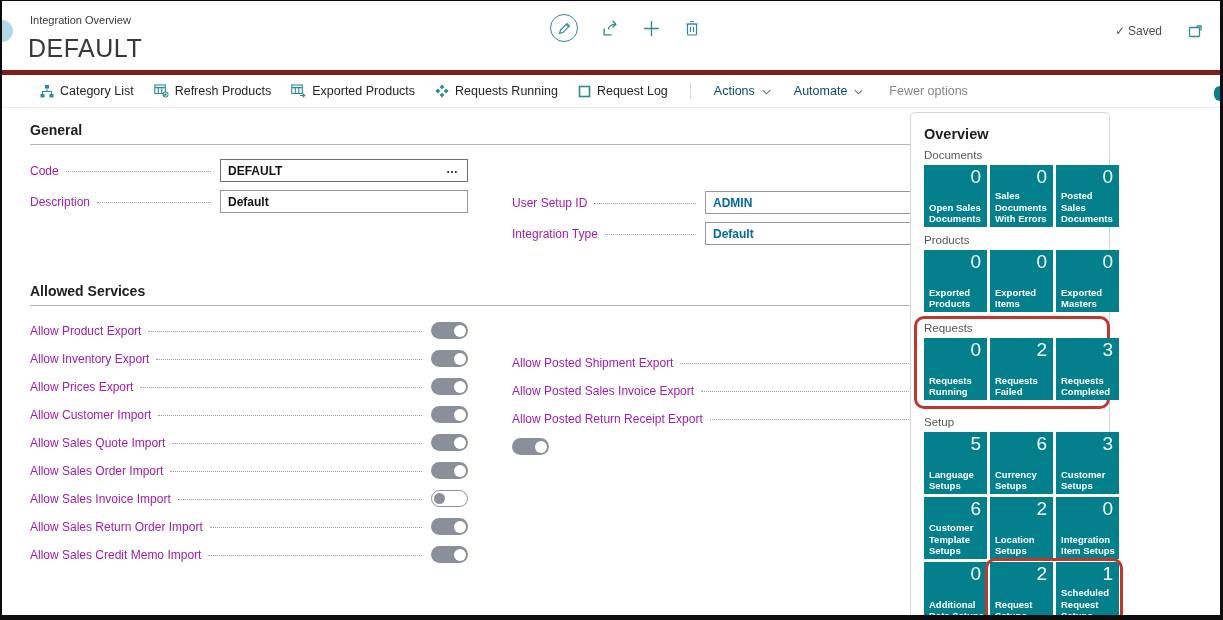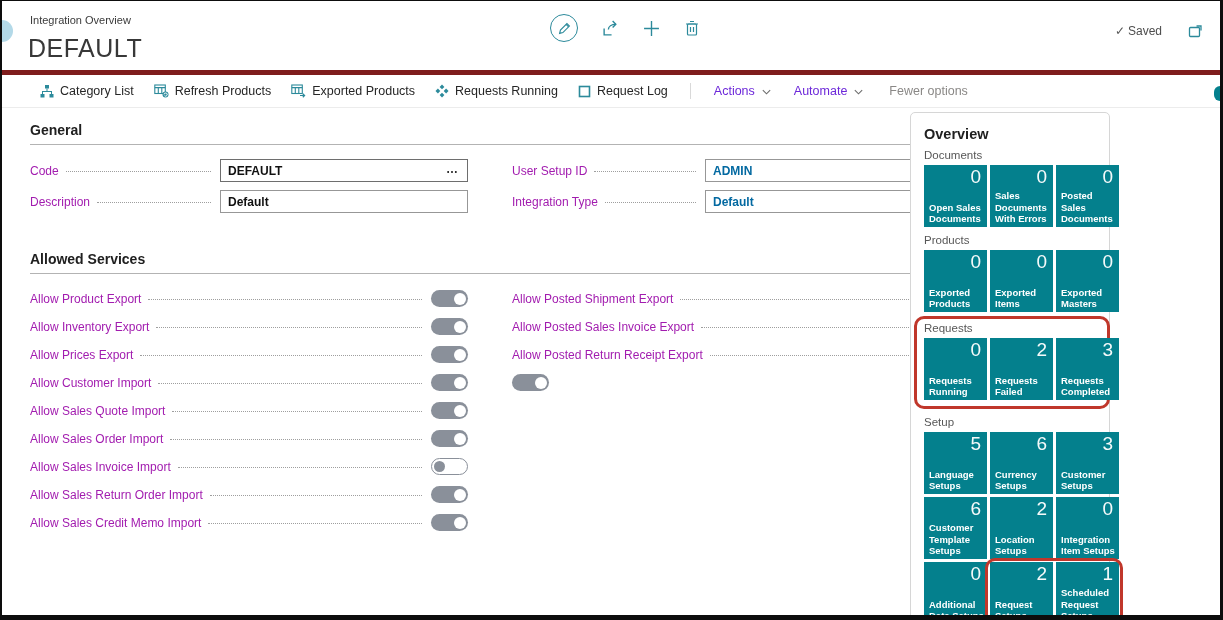--- a/index.html
+++ b/index.html
@@ -20,30 +20,30 @@
   .saved-area { position:absolute; right:16px; top:22px; display:flex; align-items:center; gap:26px; }
   .saved-txt { font-size:12px; color:#4d4d4d; display:flex; align-items:center; gap:3px; }
   .saved-check { color:#5a5a5a; font-size:12px; }
   .left-bubble { position:absolute; left:-11px; top:19px; width:22px; height:22px; border-radius:50%; background:#b3d9e8; }
   .side-notch { position:absolute; right:0; top:85px; width:6px; height:15px; background:var(--tile); border-radius:8px 0 0 8px; }
   
   .actionbar { display:flex; align-items:center; height:33px; padding-left:28px; border-bottom:1px solid #ececec; gap:4px; }
   .action-item { display:flex; align-items:center; gap:6px; background:none; border:none; font-family:inherit; font-size:12.5px; color:#262626; padding:4px 10px; cursor:pointer; white-space:nowrap; }
   .action-item .aicon { color:var(--accent); display:inline-flex; }
   .vsep { width:1px; height:16px; background:#d9d9d9; margin:0 8px; }
-  .menu-item { display:flex; align-items:center; gap:6px; background:none; border:none; font-family:inherit; font-size:12.5px; color:#6d28d9; padding:4px 11px; cursor:pointer; }
+  .menu-item { display:flex; align-items:center; gap:6px; background:none; border:none; font-family:inherit; font-size:12.5px; color:#0c4a6e; padding:4px 11px; cursor:pointer; }
   .menu-item .chev { color:#6d6d6d; display:inline-flex; }
   .fewer { font-size:12.5px; color:#8a8886; padding:4px 10px; cursor:pointer; }
   
   .content { position:relative; height:calc(100% - 108px); }
   .main { position:absolute; left:28px; top:0; width:947px; }
   .sect-head { margin-top:14px; font-size:14px; font-weight:700; color:#202020; padding-bottom:6px; border-bottom:1px solid #b3b3b3; }
   .fields { display:flex; margin-top:14px; }
   .fcol-l { width:438px; }
-  .fcol-r { width:453px; margin-left:44px; }
+  .fcol-r { width:453px; margin-left:44px;margin-top:32px; }
   .frow { display:flex; align-items:center; height:23px; margin-bottom:8px; }
   .flabel { flex:1; display:flex; align-items:baseline; overflow:hidden; }
   .flabel .txt { font-size:12px; color:#a21caf; white-space:nowrap; padding-right:7px; }
   .flabel .dots { flex:1; border-bottom:1px dotted #9e9e9e; transform:translateY(-3px); margin-right:9px; }
   .input-box { width:248px; height:23px; border:1px solid #6e6e6e; display:flex; align-items:center; padding:0 7px; font-size:12px; font-weight:700; color:#111; background:#fff; }
   .input-box.lite { border-color:#979797; }
   .input-box .val { flex:1; }
   .ellipsis-btn { color:#2f2f2f; font-size:12px; letter-spacing:2px; cursor:pointer; line-height:1; padding-bottom:4px; }
   .select-box { width:260px; height:23px; border:1px solid #979797; display:flex; align-items:center; padding:0 7px; font-size:12px; font-weight:700; color:#0369a1; background:#fff; cursor:pointer; }
   .select-box .chev { color:#5f5f5f; display:inline-flex; }

